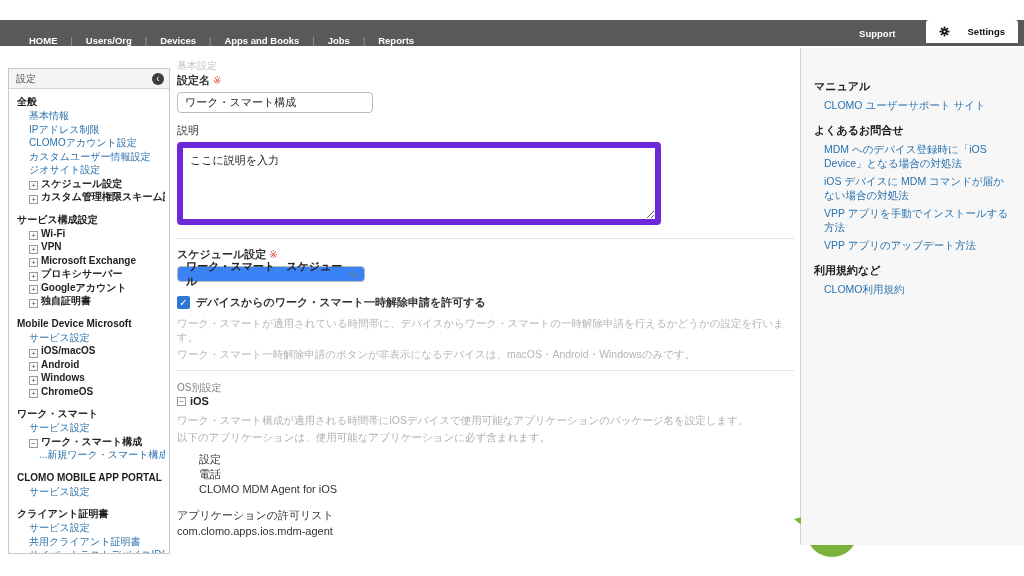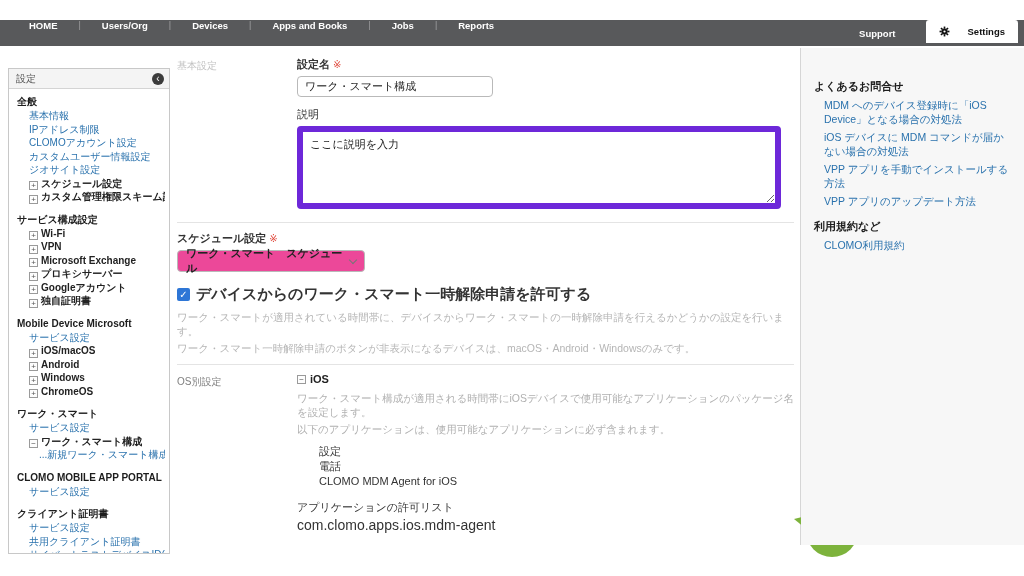--- a/index.html
+++ b/index.html
@@ -2,21 +2,21 @@
 <html><head>
 <meta charset="utf-8">
 <style>
   * { margin:0; padding:0; box-sizing:border-box; }
   html,body { width:1024px; height:576px; background:#fff;
     font-family:"Liberation Sans","DejaVu Sans",sans-serif; color:#333; overflow:hidden; }
 
   
   .topbar { position:absolute; left:0; top:20px; width:1024px; height:26px;
     background:#58595b; display:flex; align-items:center; padding:0 6px 0 16px; }
-  .nav-items { display:flex; align-items:flex-start; height:100%;gap:8px; }
+  .nav-items { display:flex; align-items:flex-end; height:100%; }
   .nav-item { color:#fff; font-size:9.5px; font-weight:bold; padding:0 13px; cursor:pointer; white-space:nowrap; }
   .nav-sep { color:rgba(255,255,255,.4); font-size:9px; }
   .topbar-right { margin-left:auto; display:flex; align-items:flex-start; height:100%; }
   .nav-support { color:#fff; font-size:9.5px; font-weight:bold; padding:0 22px; align-self:center; cursor:pointer; }
   .settings-tab { background:#fff; height:23px; margin-left:8px; border-radius:3px 3px 0 0;
     display:flex; align-items:center; gap:18px; padding:0 13px; font-size:9.5px; font-weight:bold; color:#111; cursor:pointer; }
 
   
   .sidebar { position:absolute; left:8px; top:68px; width:162px; height:486px;
     background:#fff; border:1px solid #c8c8c8; font-size:10px; overflow:hidden; }
@@ -31,46 +31,46 @@
     text-overflow:ellipsis; cursor:pointer; display:flex; align-items:flex-end; gap:3px; }
   .sb-item.indent2 { padding-left:22px; }
   .sb-link { color:#2a72ad; }
   .sb-node { color:#222; font-weight:bold; }
   .exp { display:inline-flex; width:9px; height:9px; min-width:9px; border:1px solid #9a9a9a; background:#fdfdfd;
     color:#555; font-size:8px; line-height:7px; align-items:center; justify-content:center; font-weight:normal; }
 
   
   .pane { position:absolute; left:175px; top:48px; width:626px; height:497px;
     background:#fff; border-right:1px solid #d6d6d6; padding:9px 6px 0 2px; overflow:hidden; }
-  .row { display:flex; }
+  .row { display:flex;flex-direction:column; }
   .row-label { width:120px; min-width:120px; font-size:10px; color:#7e7e7e; padding-top:2px; }
   .row-label.faded { color:#c2c2c2; }
   .row-content { flex:1; }
   .divider { border-top:1px solid #e4e4e4; margin:9px 0 8px 0; }
   .fld-label { font-size:11px; font-weight:bold; color:#333; margin-bottom:4px; }
   .req { color:#e04b3f; font-size:10px; margin-left:3px; font-weight:normal; }
   .text-input { width:196px; height:21px; border:1px solid #b9b9b9; border-radius:4px;
     font-size:11px; padding:0 7px; color:#222; font-family:inherit; }
   .desc-area { width:484px; height:83px; border:6px solid #6d28d9; border-radius:4px;
     font-size:11px; padding:5px 7px; color:#222; font-family:inherit; resize:vertical; }
-  .select-box { width:188px; height:22px; border:1px solid #b9b9b9; border-radius:4px;
+  .select-box { width:188px; height:16px; border:1px solid #b9b9b9; border-radius:4px;
     display:flex; align-items:center; justify-content:space-between; padding:0 8px;
-    font-size:11px; font-weight:bold; color:#222; margin-top:2px; cursor:pointer; background:#ec4899; }
+    font-size:11px; font-weight:bold; color:#222; margin-top:2px; cursor:pointer; background:#3b82f6; }
   .chev { width:6px; height:6px; border-right:1.5px solid #777; border-bottom:1.5px solid #777;
     transform:rotate(45deg); margin-top:-3px; }
   .check-row { display:flex; align-items:center; gap:6px; margin-top:13px; }
   .checkbox { width:13px; height:13px; background:#2e76d6; border-radius:2px; color:#fff;
     font-size:10px; line-height:13px; text-align:center; cursor:pointer; }
-  .check-label { font-size:15px; font-weight:bold; color:#333; }
+  .check-label { font-size:11px; font-weight:bold; color:#333; }
   .help-text { font-size:10.5px; color:#b5b5b5; line-height:14px; margin-top:6px; }
   .os-header { display:flex; align-items:center; gap:4px; font-size:11px; font-weight:bold; color:#222; }
   .ios-apps { margin:8px 0 0 22px; }
   .ios-app { font-size:11px; color:#333; line-height:15px; }
   .plain-label { font-size:11px; color:#333; margin-top:11px; }
-  .allow-item { font-size:14px; color:#333; margin-top:2px; }
+  .allow-item { font-size:11px; color:#333; margin-top:2px; }
 
   
   .callout { position:absolute; left:806px; top:505px; width:52px; height:52px; }
   .callout-circle { width:52px; height:52px; border-radius:50%; background:#7db33c; color:#fff;
     display:flex; align-items:center; justify-content:center; font-size:28px; font-weight:bold; }
   .callout-tail { position:absolute; left:-12px; top:10px; width:0; height:0;
     border-top:4px solid transparent; border-bottom:13px solid transparent; border-right:16px solid #7db33c; }
 
   
   .help-col { position:absolute; left:801px; top:48px; width:223px; height:497px;
@@ -293,20 +293,24 @@
 
 </div>
 
 <div class="callout">
   <div class="callout-tail"></div>
   <div class="callout-circle">8</div>
 </div>
 
 <div class="help-col" id="help-col">
     <div class="help-section">
+      <div class="help-title">マニュアル</div>
+      <div class="help-link">CLOMO ユーザーサポート サイト</div>
+    </div>
+    <div class="help-section">
       <div class="help-title">よくあるお問合せ</div>
       <div class="help-link">MDM へのデバイス登録時に「iOS Device」となる場合の対処法</div>
       <div class="help-link">iOS デバイスに MDM コマンドが届かない場合の対処法</div>
       <div class="help-link">VPP アプリを手動でインストールする方法</div>
       <div class="help-link">VPP アプリのアップデート方法</div>
     </div>
     <div class="help-section">
       <div class="help-title">利用規約など</div>
       <div class="help-link">CLOMO利用規約</div>
     </div>

